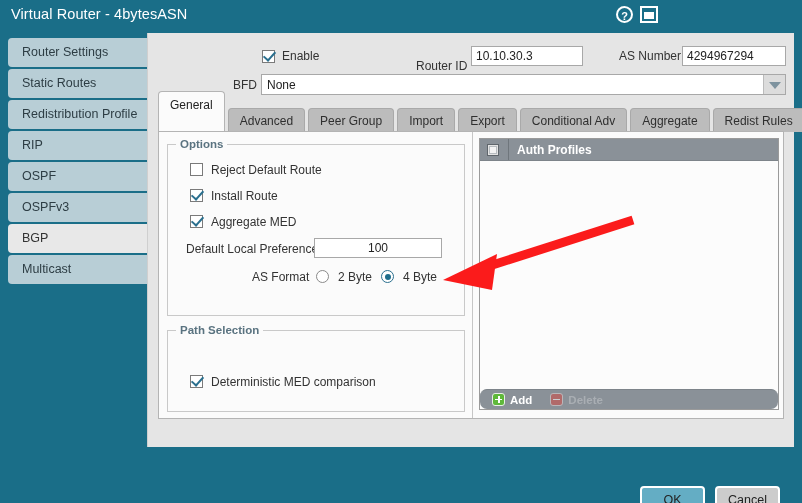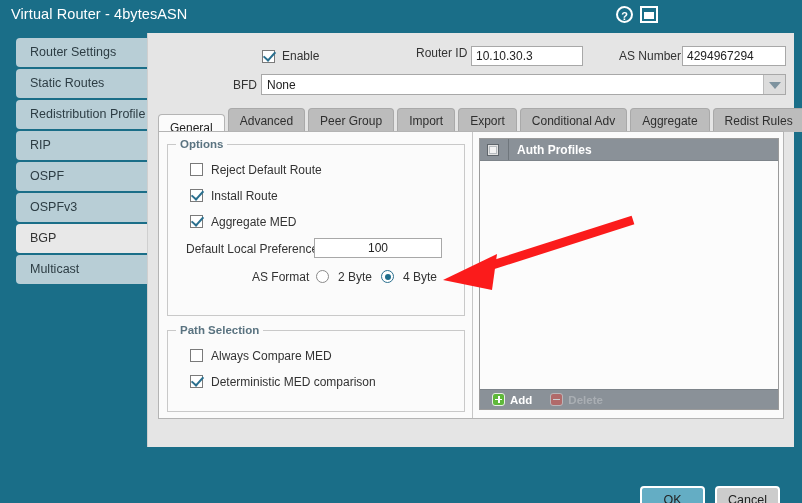--- a/index.html
+++ b/index.html
@@ -63,21 +63,21 @@
   .win-icon::after {
     content: "";
     position: absolute;
     left: 2px; top: 4px; right: 2px; bottom: 2px;
     background: #ffffff;
   }
 
   
   #sidebar {
     position: absolute;
-    left: 16px; top: 38px;
+    left: 8px; top: 38px;
     width: 140px;
   }
   .nav-item {
     height: 29px;
     line-height: 29px;
     padding-left: 14px;
     margin-bottom: 2px;
     background: #b8ced6;
     color: #2d3d44;
     font-size: 12.5px;
@@ -125,21 +125,21 @@
     border: solid #2a6f8e;
     border-width: 0 2px 2px 0;
     transform: rotate(42deg);
   }
   #enable-box { position: absolute; left: 114px; top: 4px; }
   #enable-label {
     position: absolute; left: 134px; top: 3px;
     font-size: 12px; color: #333;
   }
   #routerid-label {
-    position: absolute; left: 268px; top: 0;
+    position: absolute; left: 268px; top: 13px;
     font-size: 12px; color: #333;
   }
   #routerid-input {
     position: absolute; left: 323px; top: 0px;
     width: 112px; height: 20px;
     border: 1px solid #a8a8a8;
     background: #ffffff;
     font-family: "Liberation Sans", sans-serif;
     font-size: 12px;
     padding: 0 4px;
@@ -220,21 +220,21 @@
     border-radius: 4px 4px 0 0;
     cursor: pointer;
     white-space: nowrap;
     border: 1px solid #a9a9a9;
     border-bottom: none;
     box-sizing: border-box;
   }
   .tab.active {
     background: #fbfbfb;
     color: #222;
-    height: 18px;
+    height: 41px;
     line-height: 26px;
     border: 1px solid #b4b4b4;
     border-bottom: none;
   }
 
   
   #tab-content {
     position: absolute;
     left: 10px; top: 98px;
     width: 626px; height: 288px;
@@ -372,20 +372,21 @@
     background: #fcfcfc;
   }
   #auth-footer {
     height: 20px;
     background: #8a9198;
     border-top: 1px solid #7d848a;
     display: flex;
     align-items: center;
     padding-left: 12px;
     box-sizing: border-box;
+    border-radius: 7px;
   }
   .tbl-btn {
     display: flex;
     align-items: center;
     font-size: 11.5px;
     font-weight: bold;
     margin-right: 18px;
     cursor: pointer;
     white-space: nowrap;
   }
@@ -537,23 +538,20 @@
           <span class="radio" style="position:absolute; left:130px; top:2px;"></span>
           <span style="position:absolute; left:152px; top:2px;">2 Byte</span>
           <span class="radio sel" style="position:absolute; left:195px; top:2px;"></span>
           <span style="position:absolute; left:217px; top:2px;">4 Byte</span>
         </div>
       </fieldset>
 
       <fieldset class="group" id="path-group">
         <legend>Path Selection</legend>
 
-        <div class="opt-row" style="left:22px; top:12px;">
-          <span class="chk"></span><span class="lbl">Always Compare MED</span>
-        </div>
 
         <div class="opt-row" style="left:22px; top:38px;">
           <span class="chk checked"></span><span class="lbl">Deterministic MED comparison</span>
         </div>
       </fieldset>
     </div>
 
     <div id="right-col">
       <div id="auth-panel">
         <div id="auth-header">

